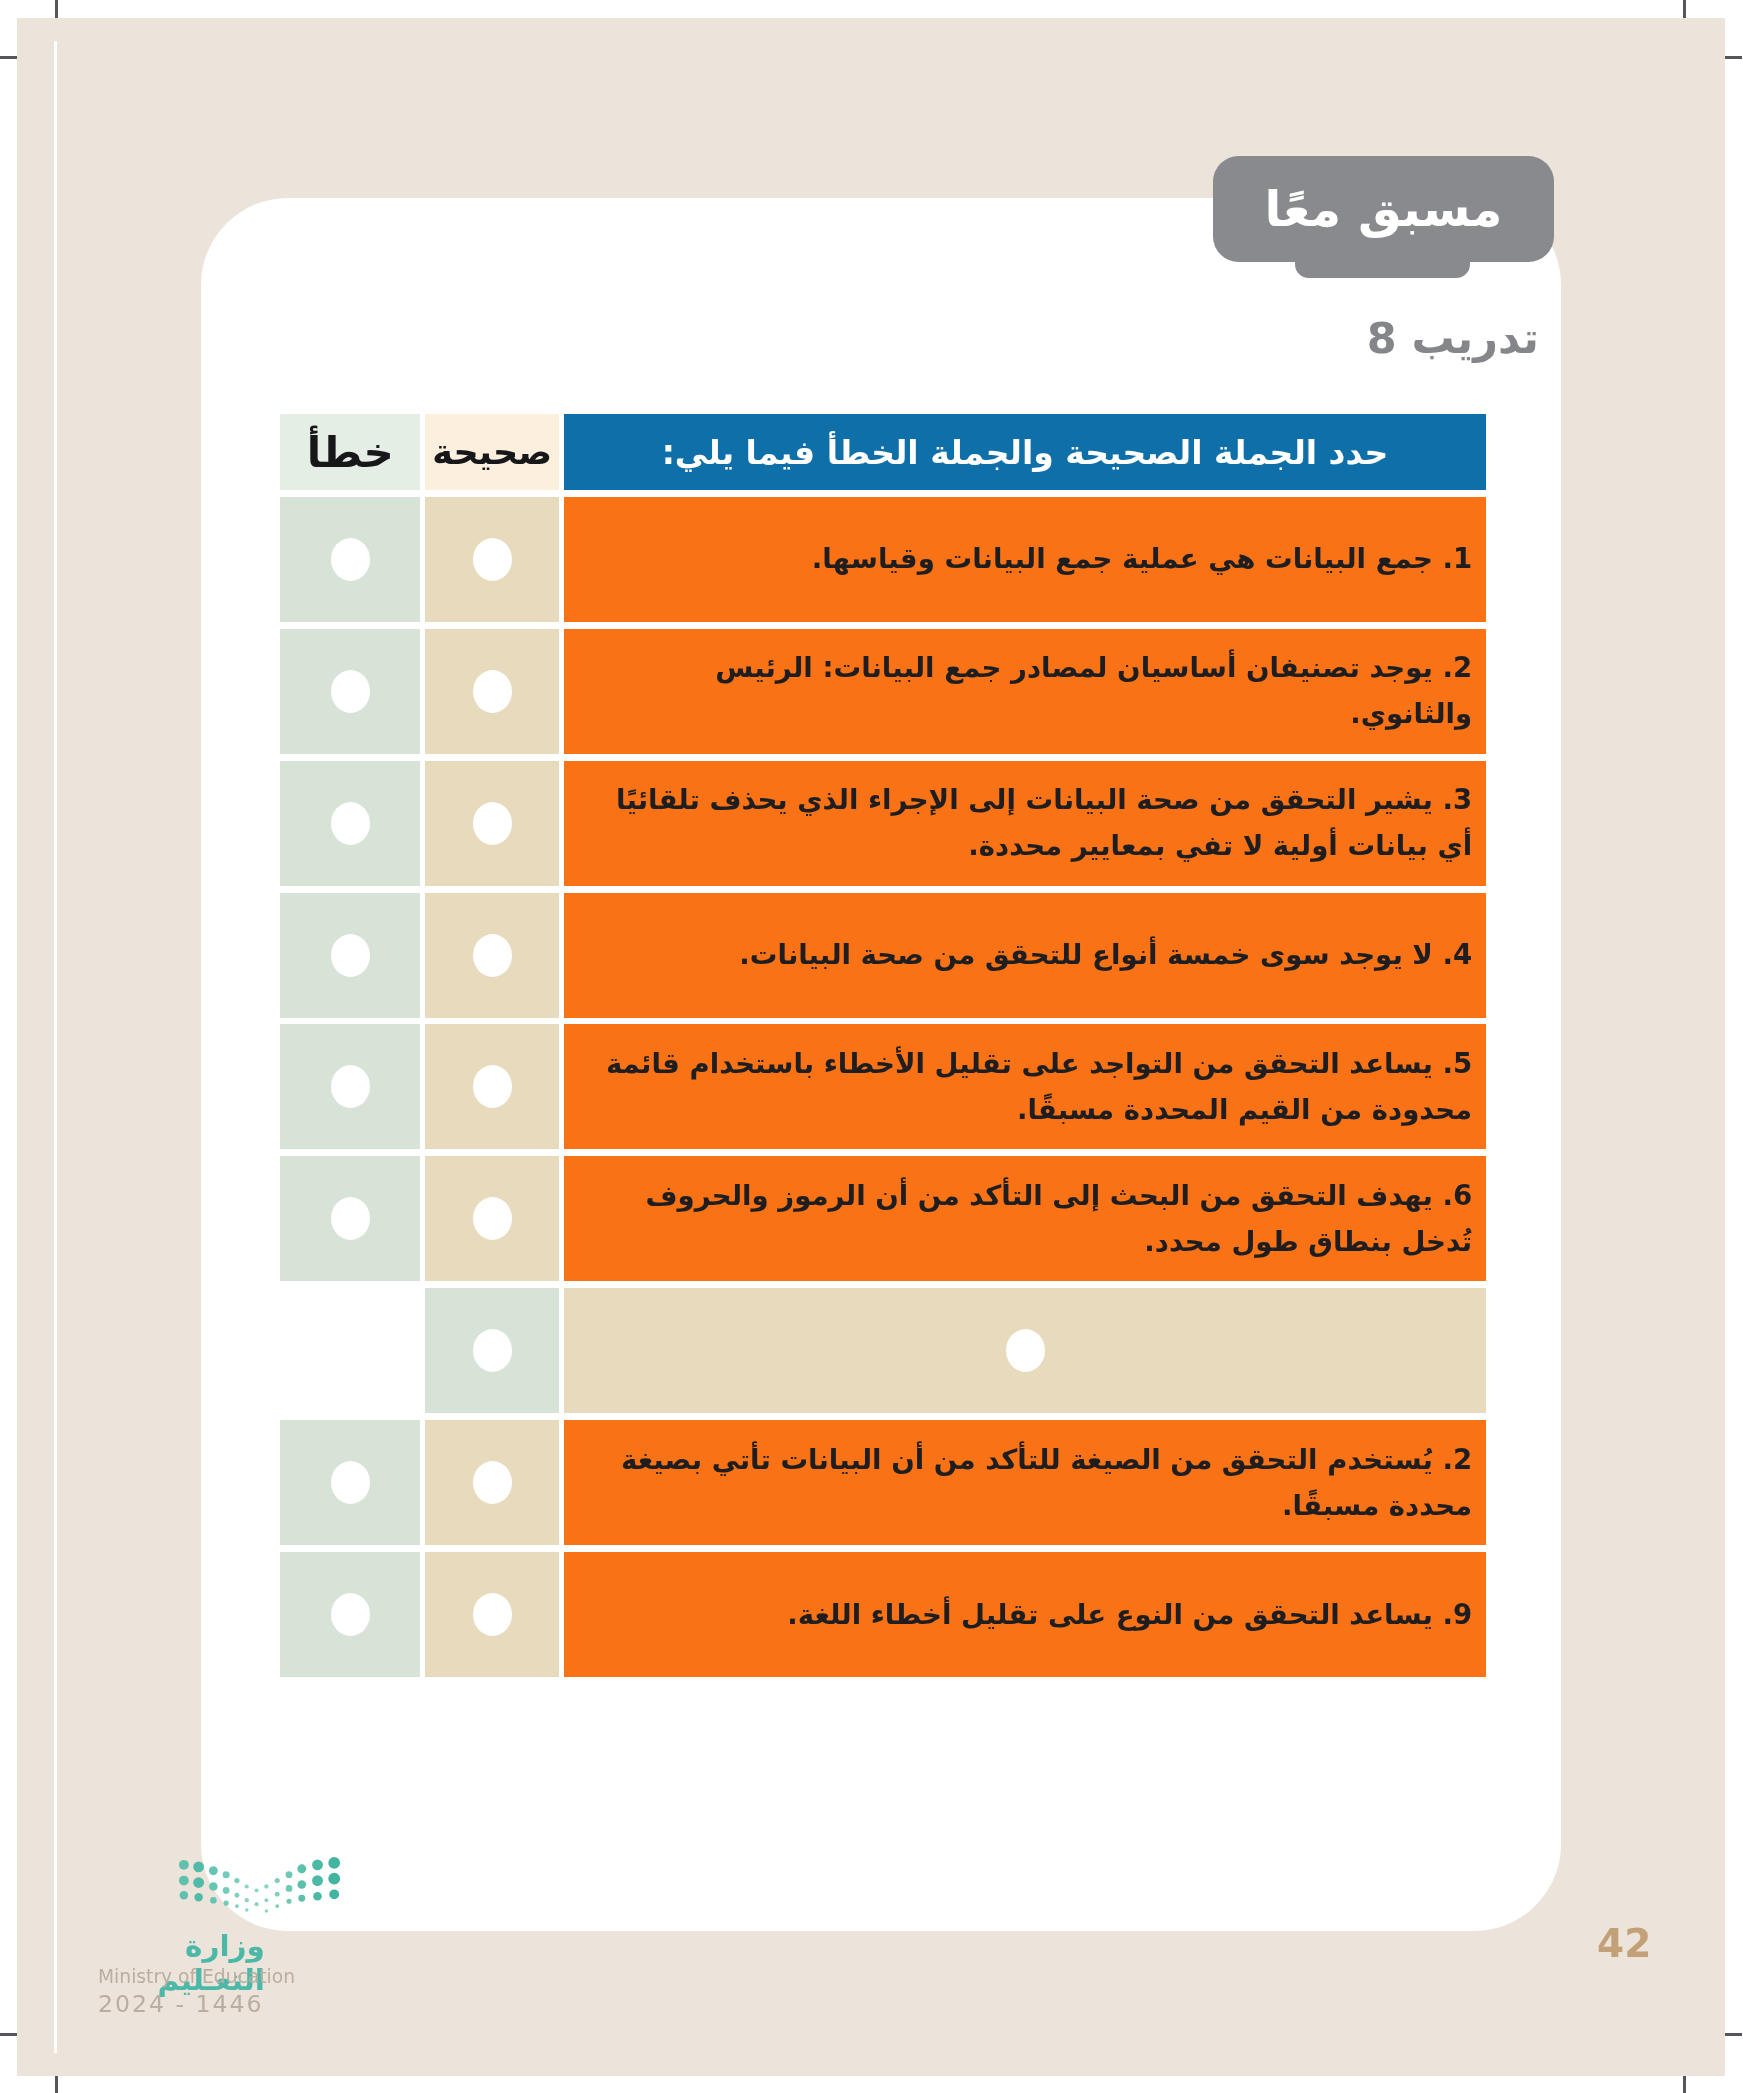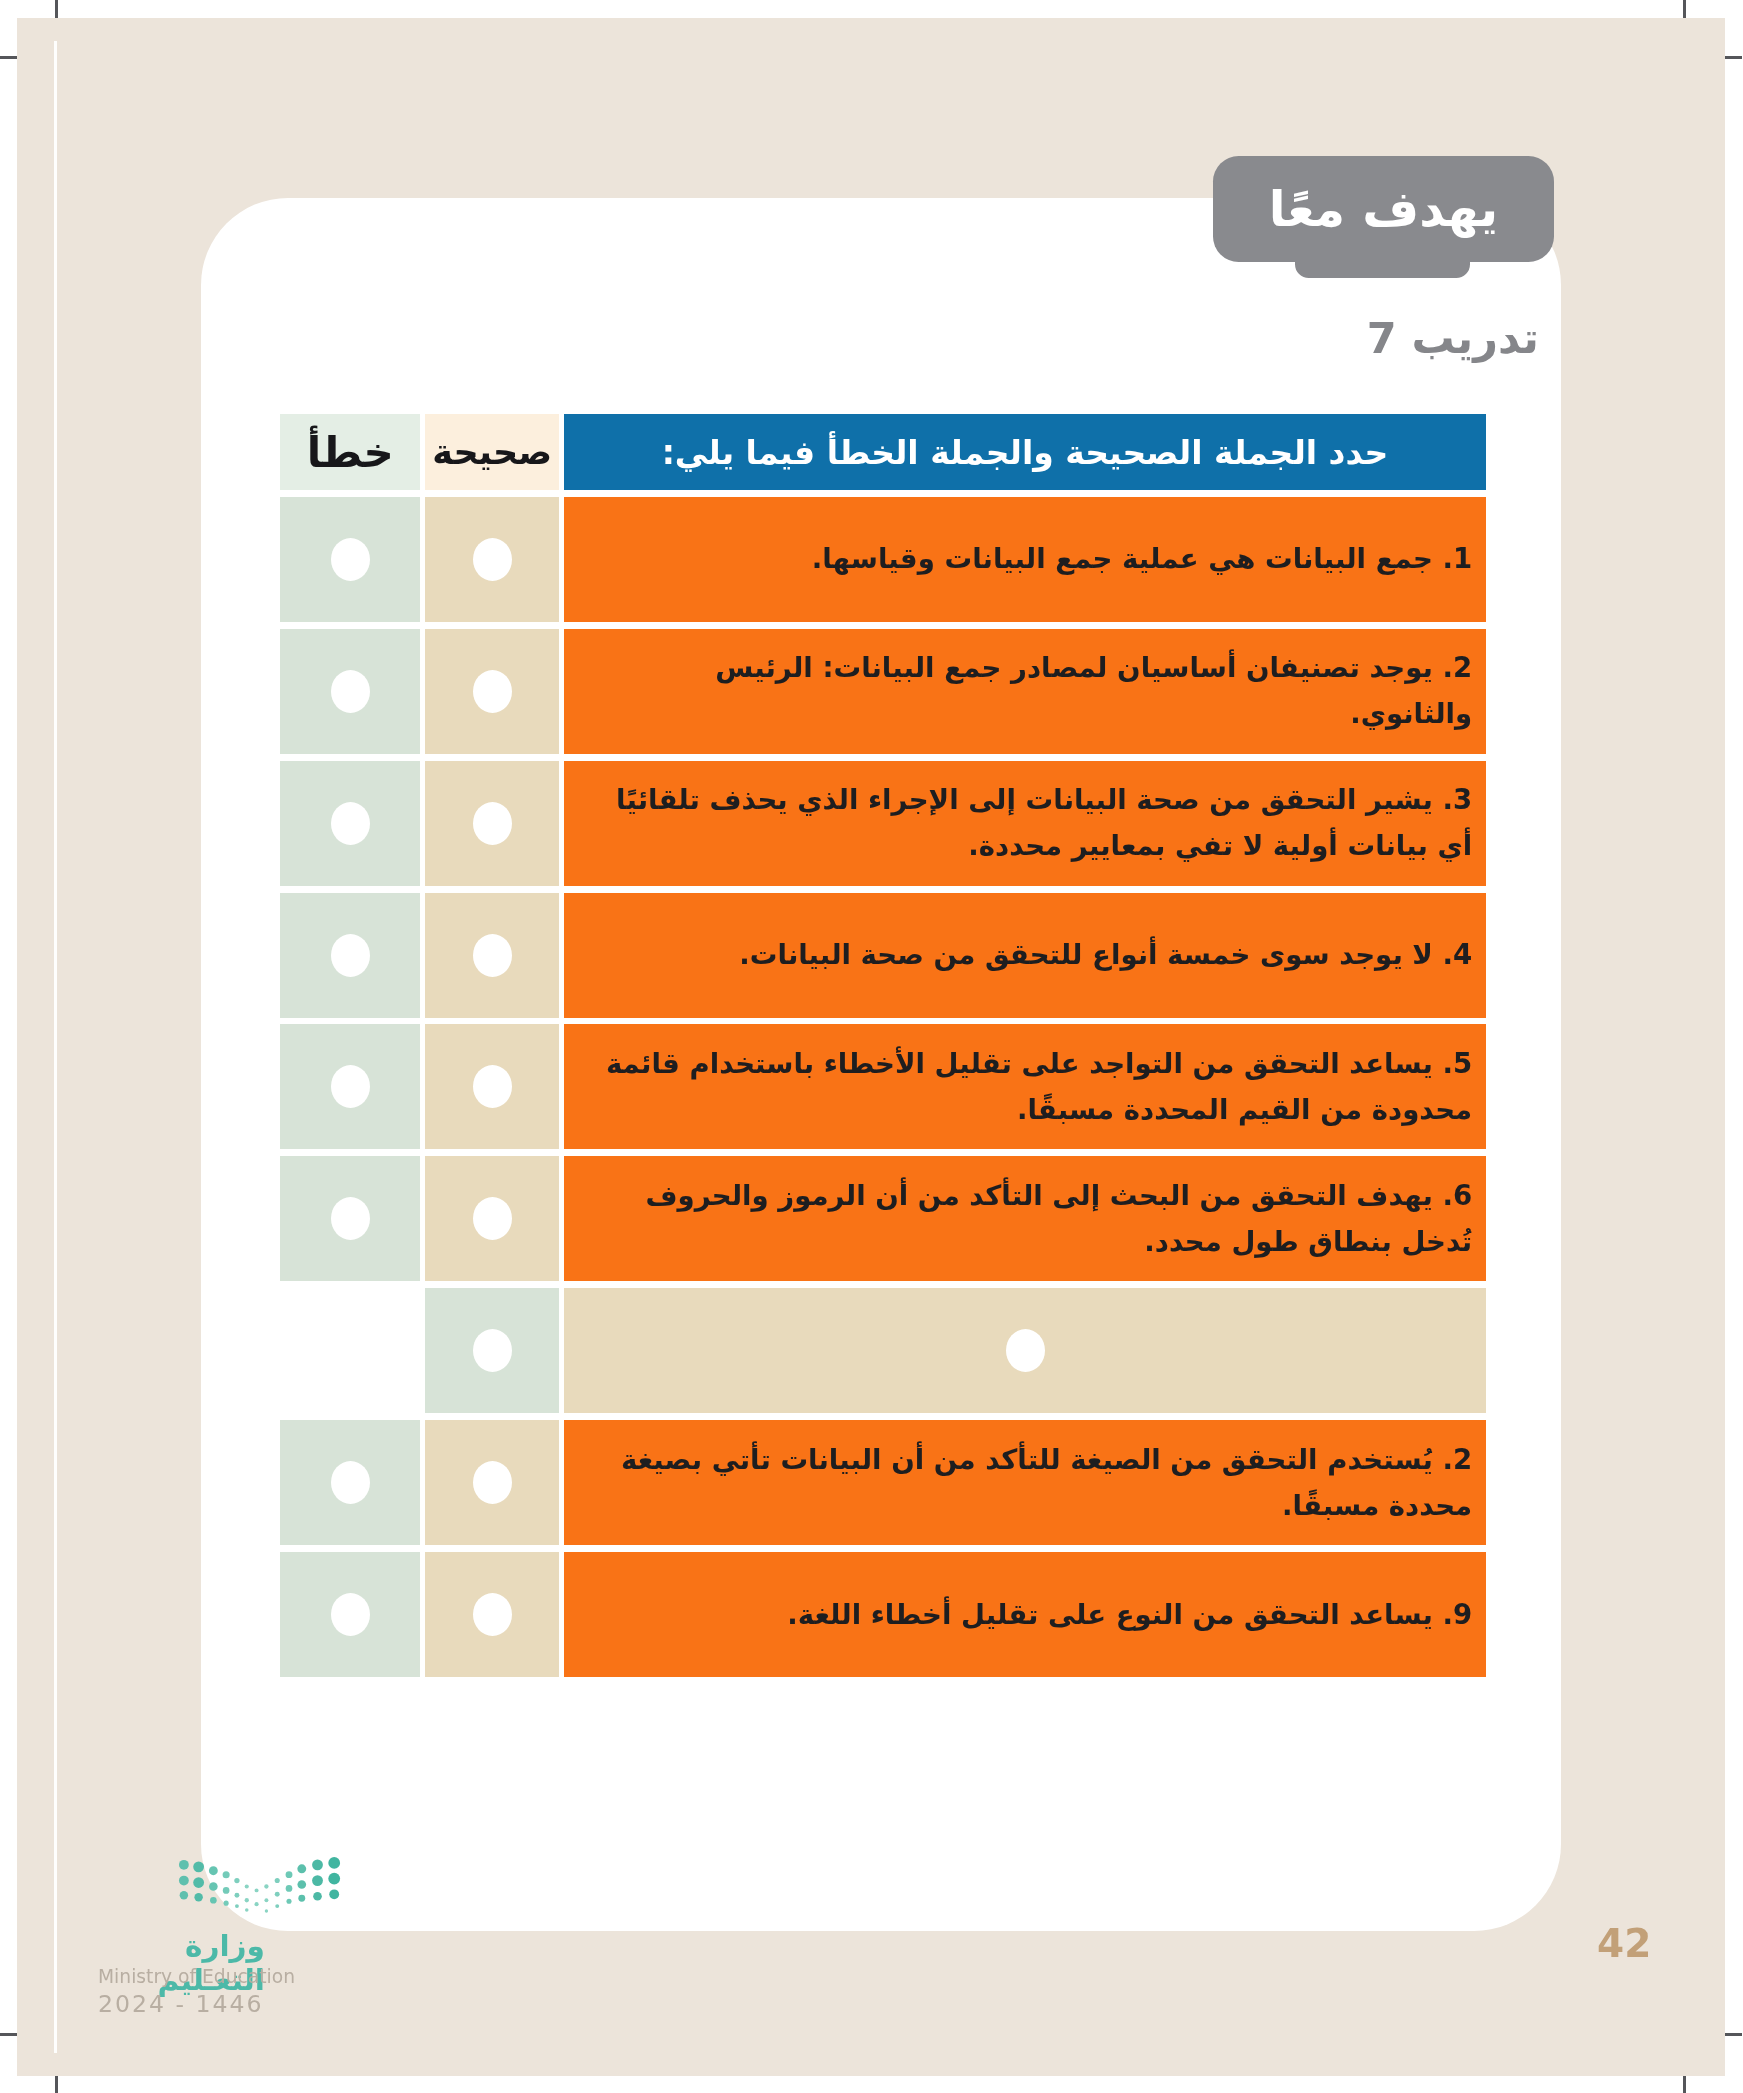--- a/index.html
+++ b/index.html
@@ -75,25 +75,25 @@
   <div class="crop" style="left:56px;top:2052px;width:3px;height:41px;"></div>
   <div class="crop" style="left:0;top:2033px;width:41px;height:3px;"></div>
   <div class="crop" style="left:1684px;top:2052px;width:3px;height:41px;"></div>
   <div class="crop" style="left:1702px;top:2033px;width:41px;height:3px;"></div>
 
   <div class="paper"></div>
   <div class="fold-line"></div>
   <div class="card"></div>
 
   <div class="badge">
-    <span>يهدف معًا</span>
+    <span>مسبق معًا</span>
   </div>
   <div class="badge-tab"></div>
 
-  <div class="exercise-title">تدريب 7</div>
+  <div class="exercise-title">تدريب 8</div>
 
   <div class="ex-table">
     <div class="trow thead">
       <div class="cell head-statement">
         <span>حدد الجملة الصحيحة والجملة الخطأ فيما يلي:</span>
       </div>
       <div class="cell head-correct">
         <span>صحيحة</span>
       </div>
       <div class="cell head-wrong">

